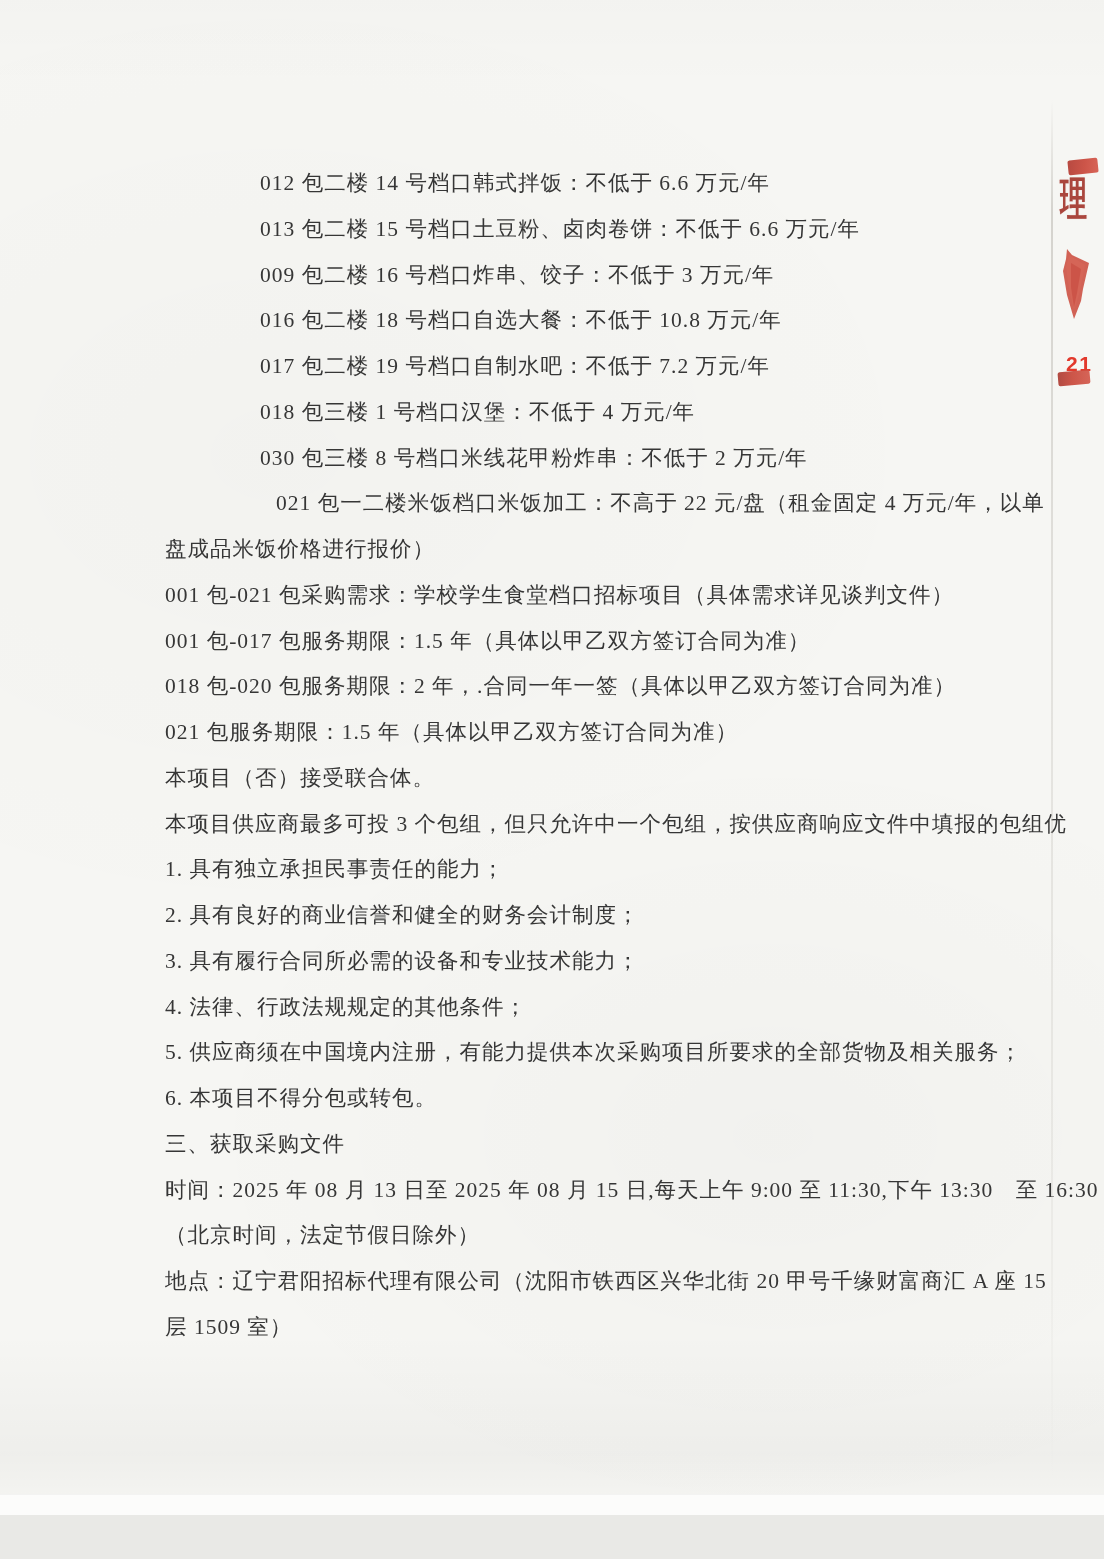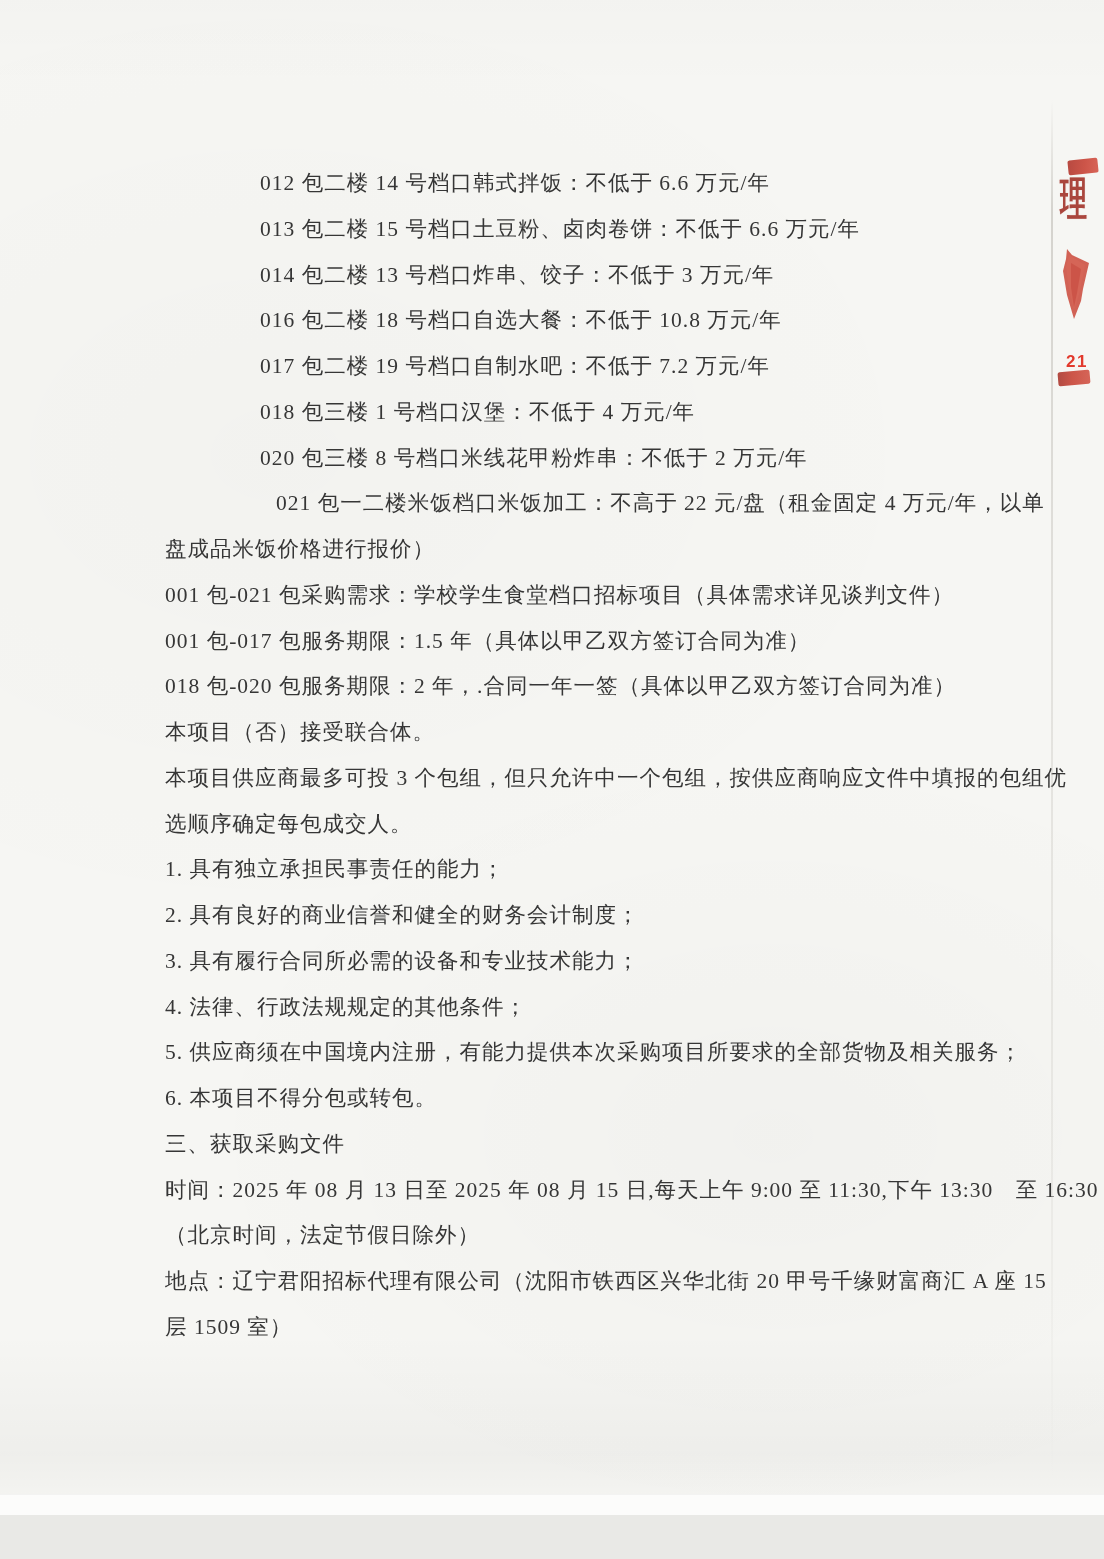--- a/index.html
+++ b/index.html
@@ -61,53 +61,53 @@
     transform-origin:left top;
     text-shadow:0 0 1px rgba(166,61,52,0.5);
     opacity:0.95;
   }
   .stamp-arrow{
     position:absolute;left:1059px;top:249px;width:34px;height:72px;
   }
   .page-badge{
     position:absolute;left:1066px;top:352px;
     font-family:"Liberation Sans","DejaVu Sans",sans-serif;
-    font-size:17px;font-weight:bold;
+    font-size:21px;font-weight:bold;
     letter-spacing:1.5px;
     color:#e2392c;
   }
   .stamp-block-bottom{
     position:absolute;left:1058px;top:371px;width:32px;height:14px;
     background:linear-gradient(95deg,#a9372e 0%,#c84436 45%,#d25547 100%);
     transform:rotate(-5deg);
     border-radius:2px;
     opacity:0.9;
   }
 </style>
 </head>
 <body>
 
 <div class="page">
 
   <div class="doc-text">
       <div class="line indent-1">012 包二楼 14 号档口韩式拌饭：不低于 6.6 万元/年</div>
       <div class="line indent-1">013 包二楼 15 号档口土豆粉、卤肉卷饼：不低于 6.6 万元/年</div>
-      <div class="line indent-1">014 包二楼 13 号档口炸串、饺子：不低于 3 万元/年</div>
+      <div class="line indent-1">009 包二楼 16 号档口炸串、饺子：不低于 3 万元/年</div>
       <div class="line indent-1">016 包二楼 18 号档口自选大餐：不低于 10.8 万元/年</div>
       <div class="line indent-1">017 包二楼 19 号档口自制水吧：不低于 7.2 万元/年</div>
       <div class="line indent-1">018 包三楼 1 号档口汉堡：不低于 4 万元/年</div>
-      <div class="line indent-1">020 包三楼 8 号档口米线花甲粉炸串：不低于 2 万元/年</div>
+      <div class="line indent-1">030 包三楼 8 号档口米线花甲粉炸串：不低于 2 万元/年</div>
       <div class="line indent-2">021 包一二楼米饭档口米饭加工：不高于 22 元/盘（租金固定 4 万元/年，以单</div>
       <div class="line indent-0">盘成品米饭价格进行报价）</div>
       <div class="line indent-0">001 包-021 包采购需求：学校学生食堂档口招标项目（具体需求详见谈判文件）</div>
       <div class="line indent-0">001 包-017 包服务期限：1.5 年（具体以甲乙双方签订合同为准）</div>
       <div class="line indent-0">018 包-020 包服务期限：2 年，.合同一年一签（具体以甲乙双方签订合同为准）</div>
+      <div class="line indent-0">021 包服务期限：1.5 年（具体以甲乙双方签订合同为准）</div>
       <div class="line indent-0">本项目（否）接受联合体。</div>
       <div class="line indent-0">本项目供应商最多可投 3 个包组，但只允许中一个包组，按供应商响应文件中填报的包组优</div>
-      <div class="line indent-0">选顺序确定每包成交人。</div>
       <div class="line indent-0">1. 具有独立承担民事责任的能力；</div>
       <div class="line indent-0">2. 具有良好的商业信誉和健全的财务会计制度；</div>
       <div class="line indent-0">3. 具有履行合同所必需的设备和专业技术能力；</div>
       <div class="line indent-0">4. 法律、行政法规规定的其他条件；</div>
       <div class="line indent-0">5. 供应商须在中国境内注册，有能力提供本次采购项目所要求的全部货物及相关服务；</div>
       <div class="line indent-0">6. 本项目不得分包或转包。</div>
       <div class="line indent-0">三、获取采购文件</div>
       <div class="line indent-0">时间：2025 年 08 月 13 日至 2025 年 08 月 15 日,每天上午 9:00 至 11:30,下午 13:30　至 16:30</div>
       <div class="line indent-0">（北京时间，法定节假日除外）</div>
       <div class="line indent-0">地点：辽宁君阳招标代理有限公司（沈阳市铁西区兴华北街 20 甲号千缘财富商汇 A 座 15</div>

